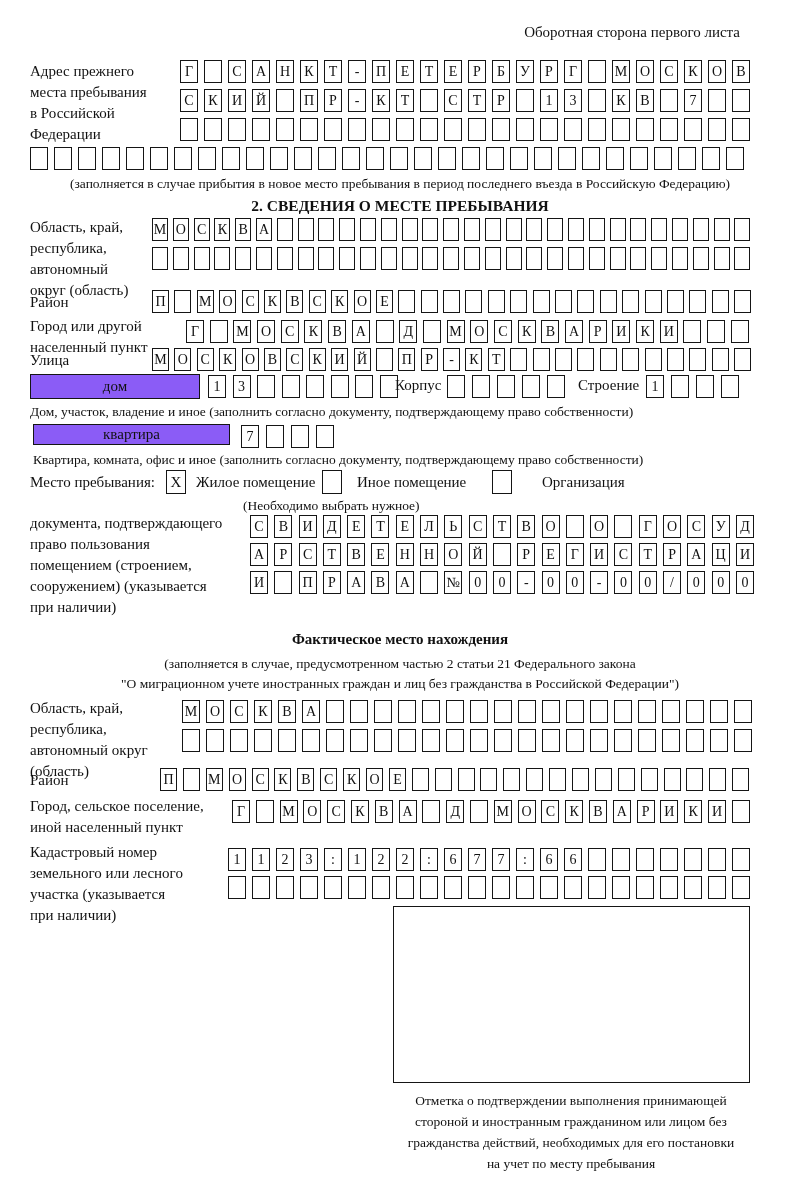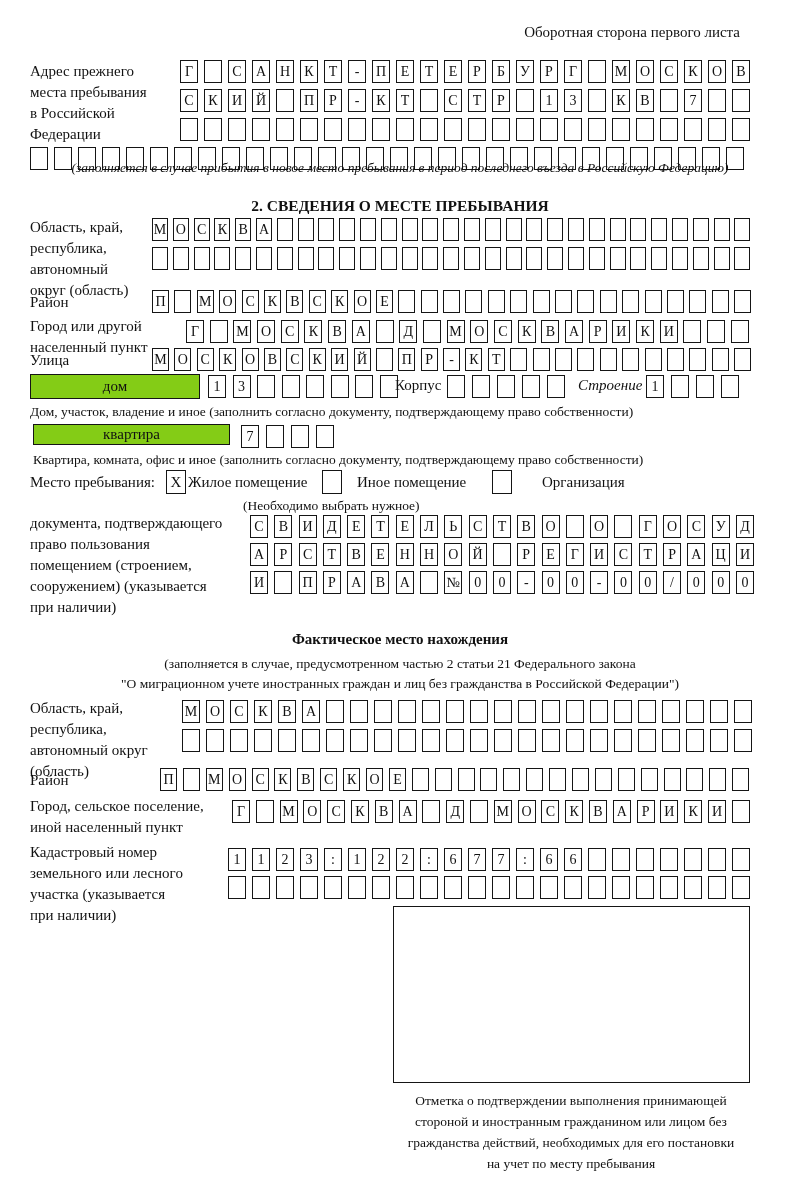--- a/index.html
+++ b/index.html
@@ -13,21 +13,21 @@
   .cap{font-size:13.5px;}
   .center{left:0;width:800px;text-align:center;}
   .title{font-weight:bold;font-size:15.5px;}
   .cellrow{display:flex;}
   .cell{
     width:var(--cw,18px);height:23px;border:1.5px solid #151515;box-sizing:border-box;
     display:flex;align-items:center;justify-content:center;
     font-size:14px;line-height:1;background:#fff;flex:none;
   }
   .fieldbox{
-    border:1.5px solid #151515;box-sizing:border-box;background:#84cc16;
+    border:1.5px solid #151515;box-sizing:border-box;background:#8b5cf6;
     display:flex;align-items:center;justify-content:center;font-size:15px;
   }
   .chk{
     width:20px;height:24px;border:1.5px solid #151515;box-sizing:border-box;
     display:flex;align-items:center;justify-content:center;font-size:15px;background:#fff;
   }
   .inline-lbl{font-size:15px;}
   .stampbox{border:1.5px solid #151515;box-sizing:border-box;background:#fff;}
 </style>
 </head>
@@ -146,21 +146,21 @@
       <div class="cell"></div>
       <div class="cell"></div>
       <div class="cell"></div>
       <div class="cell"></div>
       <div class="cell"></div>
       <div class="cell"></div>
       <div class="cell"></div>
       <div class="cell"></div>
       <div class="cell"></div>
     </div>
-  <div class="abs cap center" style="top:160px;font-style:italic;">(заполняется в случае прибытия в новое место пребывания в период последнего въезда в Российскую Федерацию)</div>
+  <div class="abs cap center" style="top:176px;">(заполняется в случае прибытия в новое место пребывания в период последнего въезда в Российскую Федерацию)</div>
 
   <div class="abs title center" style="top:197px;">2. СВЕДЕНИЯ О МЕСТЕ ПРЕБЫВАНИЯ</div>
 
   <div class="abs lbl" style="left:30px;top:217px;">
     <div>Область, край,</div>
     <div>республика,</div>
     <div>автономный</div>
     <div>округ (область)</div>
   </div>
   <div class="abs cellrow" style="left:152px;top:218px;gap:4.8px;--cw:16px;">
@@ -333,21 +333,21 @@
       <div class="cell"></div>
     </div>
   <div class="abs inline-lbl" style="left:395px;top:377px;">Корпус</div>
   <div class="abs cellrow" style="left:447px;top:375px;gap:7px;--cw:18px;">
       <div class="cell"></div>
       <div class="cell"></div>
       <div class="cell"></div>
       <div class="cell"></div>
       <div class="cell"></div>
     </div>
-  <div class="abs inline-lbl" style="left:578px;top:377px;font-style:italic;">Строение</div>
+  <div class="abs inline-lbl" style="left:578px;top:377px;">Строение</div>
   <div class="abs cellrow" style="left:646px;top:375px;gap:7px;--cw:18px;">
       <div class="cell">1</div>
       <div class="cell"></div>
       <div class="cell"></div>
       <div class="cell"></div>
     </div>
   <div class="abs cap" style="left:30px;top:404px;">Дом, участок, владение и иное (заполнить согласно документу, подтверждающему право собственности)</div>
 
   <div class="abs fieldbox" style="left:33px;top:424px;width:197px;height:21px;">
     <span>квартира</span>
@@ -355,21 +355,21 @@
   <div class="abs cellrow" style="left:241px;top:425px;gap:7px;--cw:18px;">
       <div class="cell">7</div>
       <div class="cell"></div>
       <div class="cell"></div>
       <div class="cell"></div>
     </div>
   <div class="abs cap" style="left:33px;top:452px;">Квартира, комната, офис и иное (заполнить согласно документу, подтверждающему право собственности)</div>
 
   <div class="abs inline-lbl" style="left:30px;top:474px;">Место пребывания:</div>
   <div class="abs chk" style="left:166px;top:470px;">X</div>
-  <div class="abs inline-lbl" style="left:188px;top:474px;">Жилое помещение</div>
+  <div class="abs inline-lbl" style="left:196px;top:474px;">Жилое помещение</div>
   <div class="abs chk" style="left:322px;top:470px;"></div>
   <div class="abs inline-lbl" style="left:357px;top:474px;">Иное помещение</div>
   <div class="abs chk" style="left:492px;top:470px;"></div>
   <div class="abs inline-lbl" style="left:542px;top:474px;">Организация</div>
   <div class="abs cap" style="left:243px;top:498px;">(Необходимо выбрать нужное)</div>
 
   <div class="abs lbl6" style="left:30px;top:513px;">
     <div>документа, подтверждающего</div>
     <div>право пользования</div>
     <div>помещением (строением,</div>

